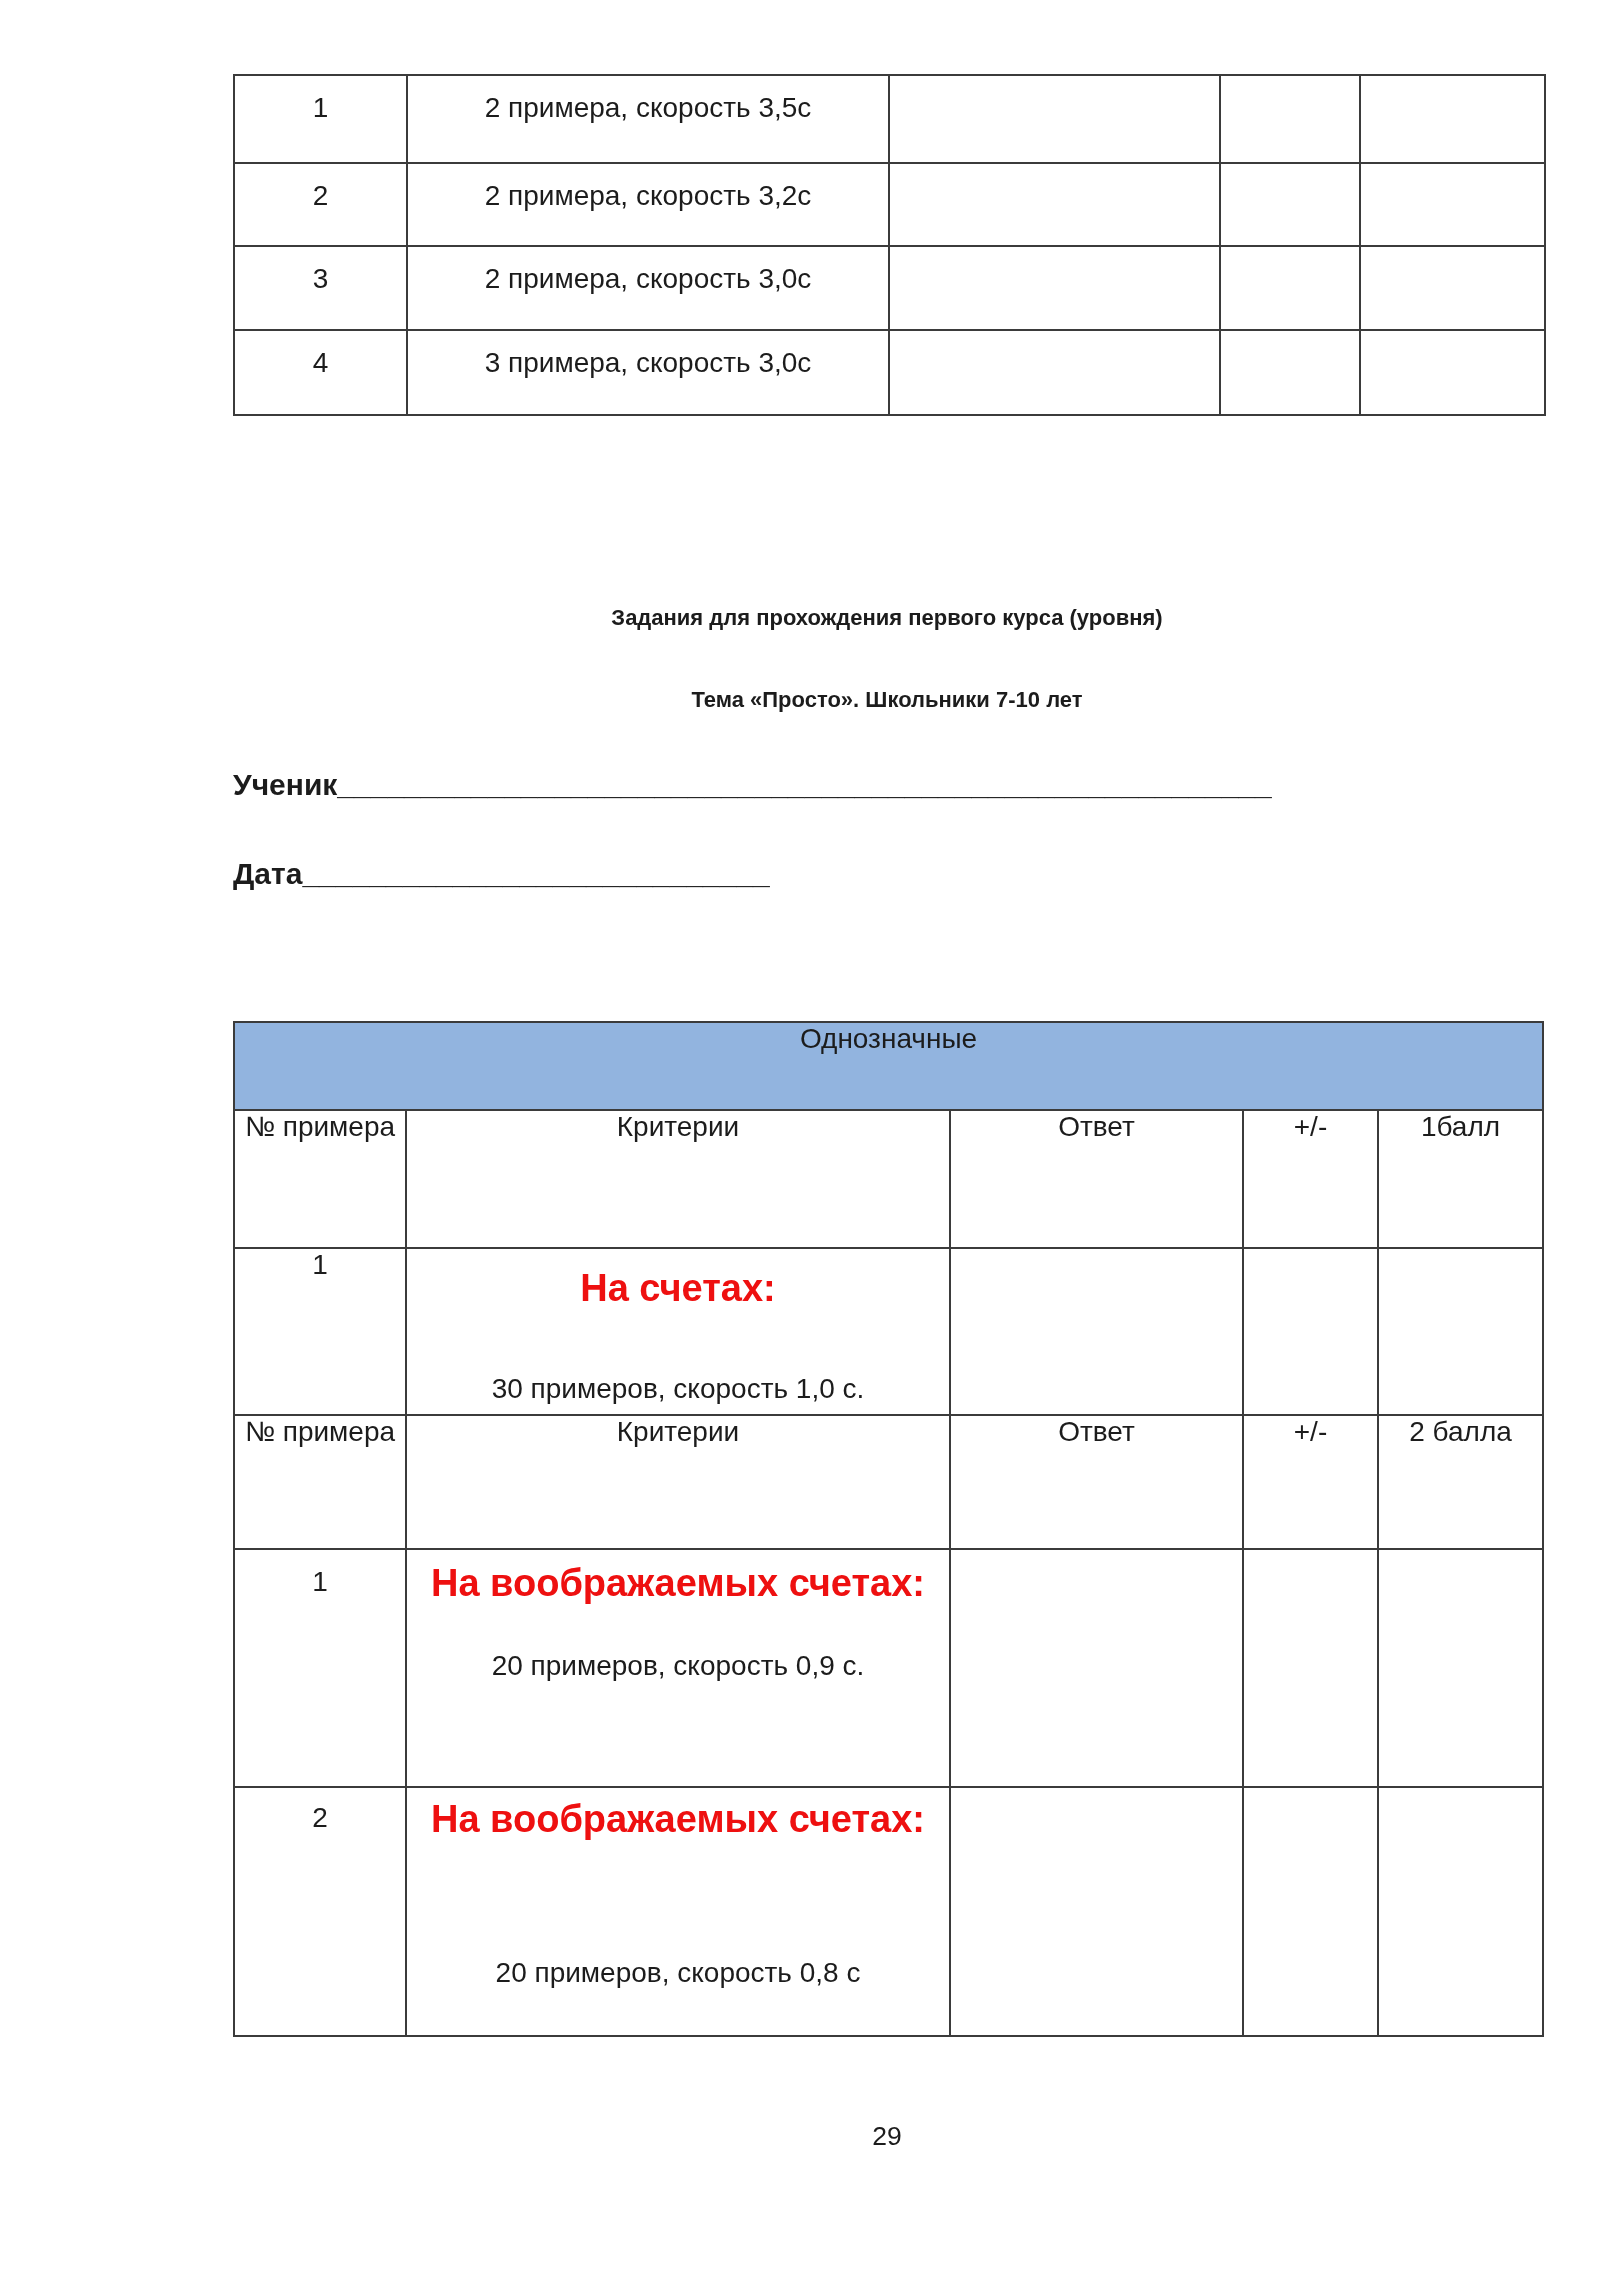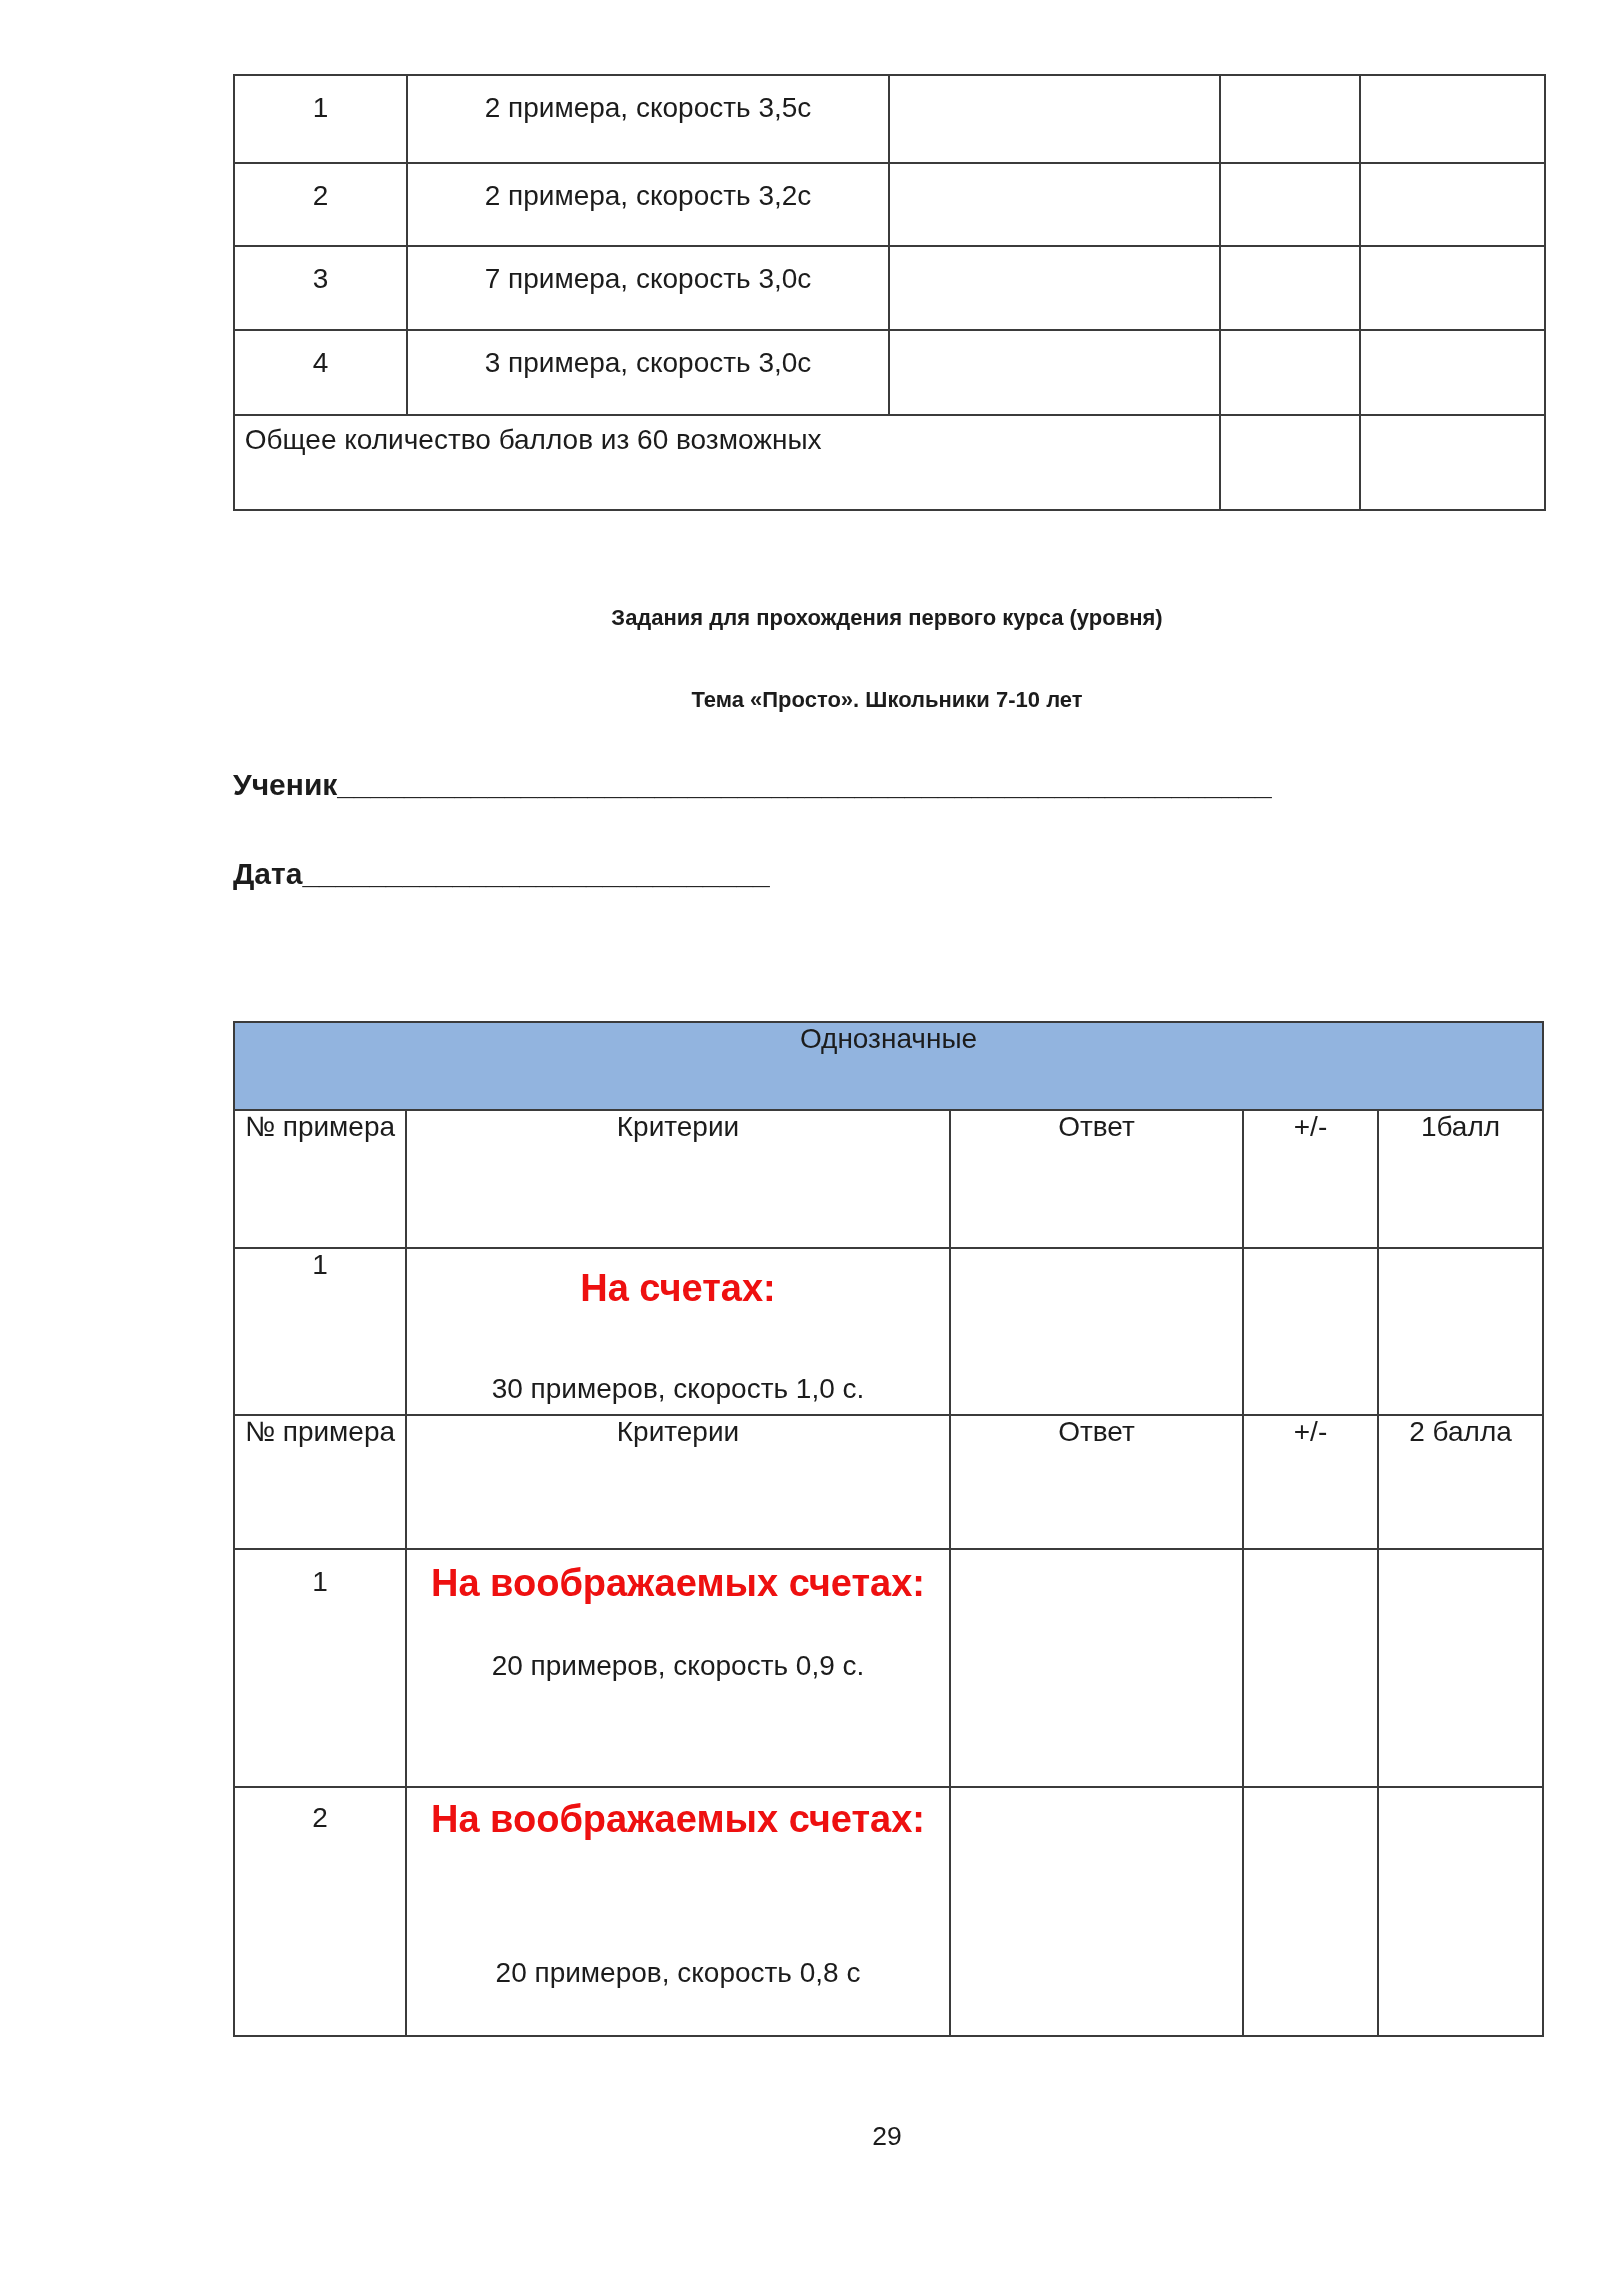--- a/index.html
+++ b/index.html
@@ -87,34 +87,29 @@
     </tr>
     <tr style="height:83px">
       <td class="numcell">2</td>
       <td class="critcell">2 примера, скорость 3,2с</td>
       <td></td>
       <td></td>
       <td></td>
     </tr>
     <tr style="height:84px">
       <td class="numcell">3</td>
-      <td class="critcell">7 примера, скорость 3,0с</td>
+      <td class="critcell">2 примера, скорость 3,0с</td>
       <td></td>
       <td></td>
       <td></td>
     </tr>
     <tr style="height:85px">
       <td class="numcell">4</td>
       <td class="critcell">3 примера, скорость 3,0с</td>
       <td></td>
-      <td></td>
-      <td></td>
-    </tr>
-    <tr style="height:95px">
-      <td class="totalcell" colspan="3">Общее количество баллов из 60 возможных</td>
       <td></td>
       <td></td>
     </tr>
   </tbody>
     </table>
 
   <div class="heading h-course">Задания для прохождения первого курса (уровня)</div>
   <div class="heading h-theme">Тема «Просто». Школьники 7-10 лет</div>
 
   <div class="fill-line f-date"><span>Дата</span><span>____________________________</span></div>

